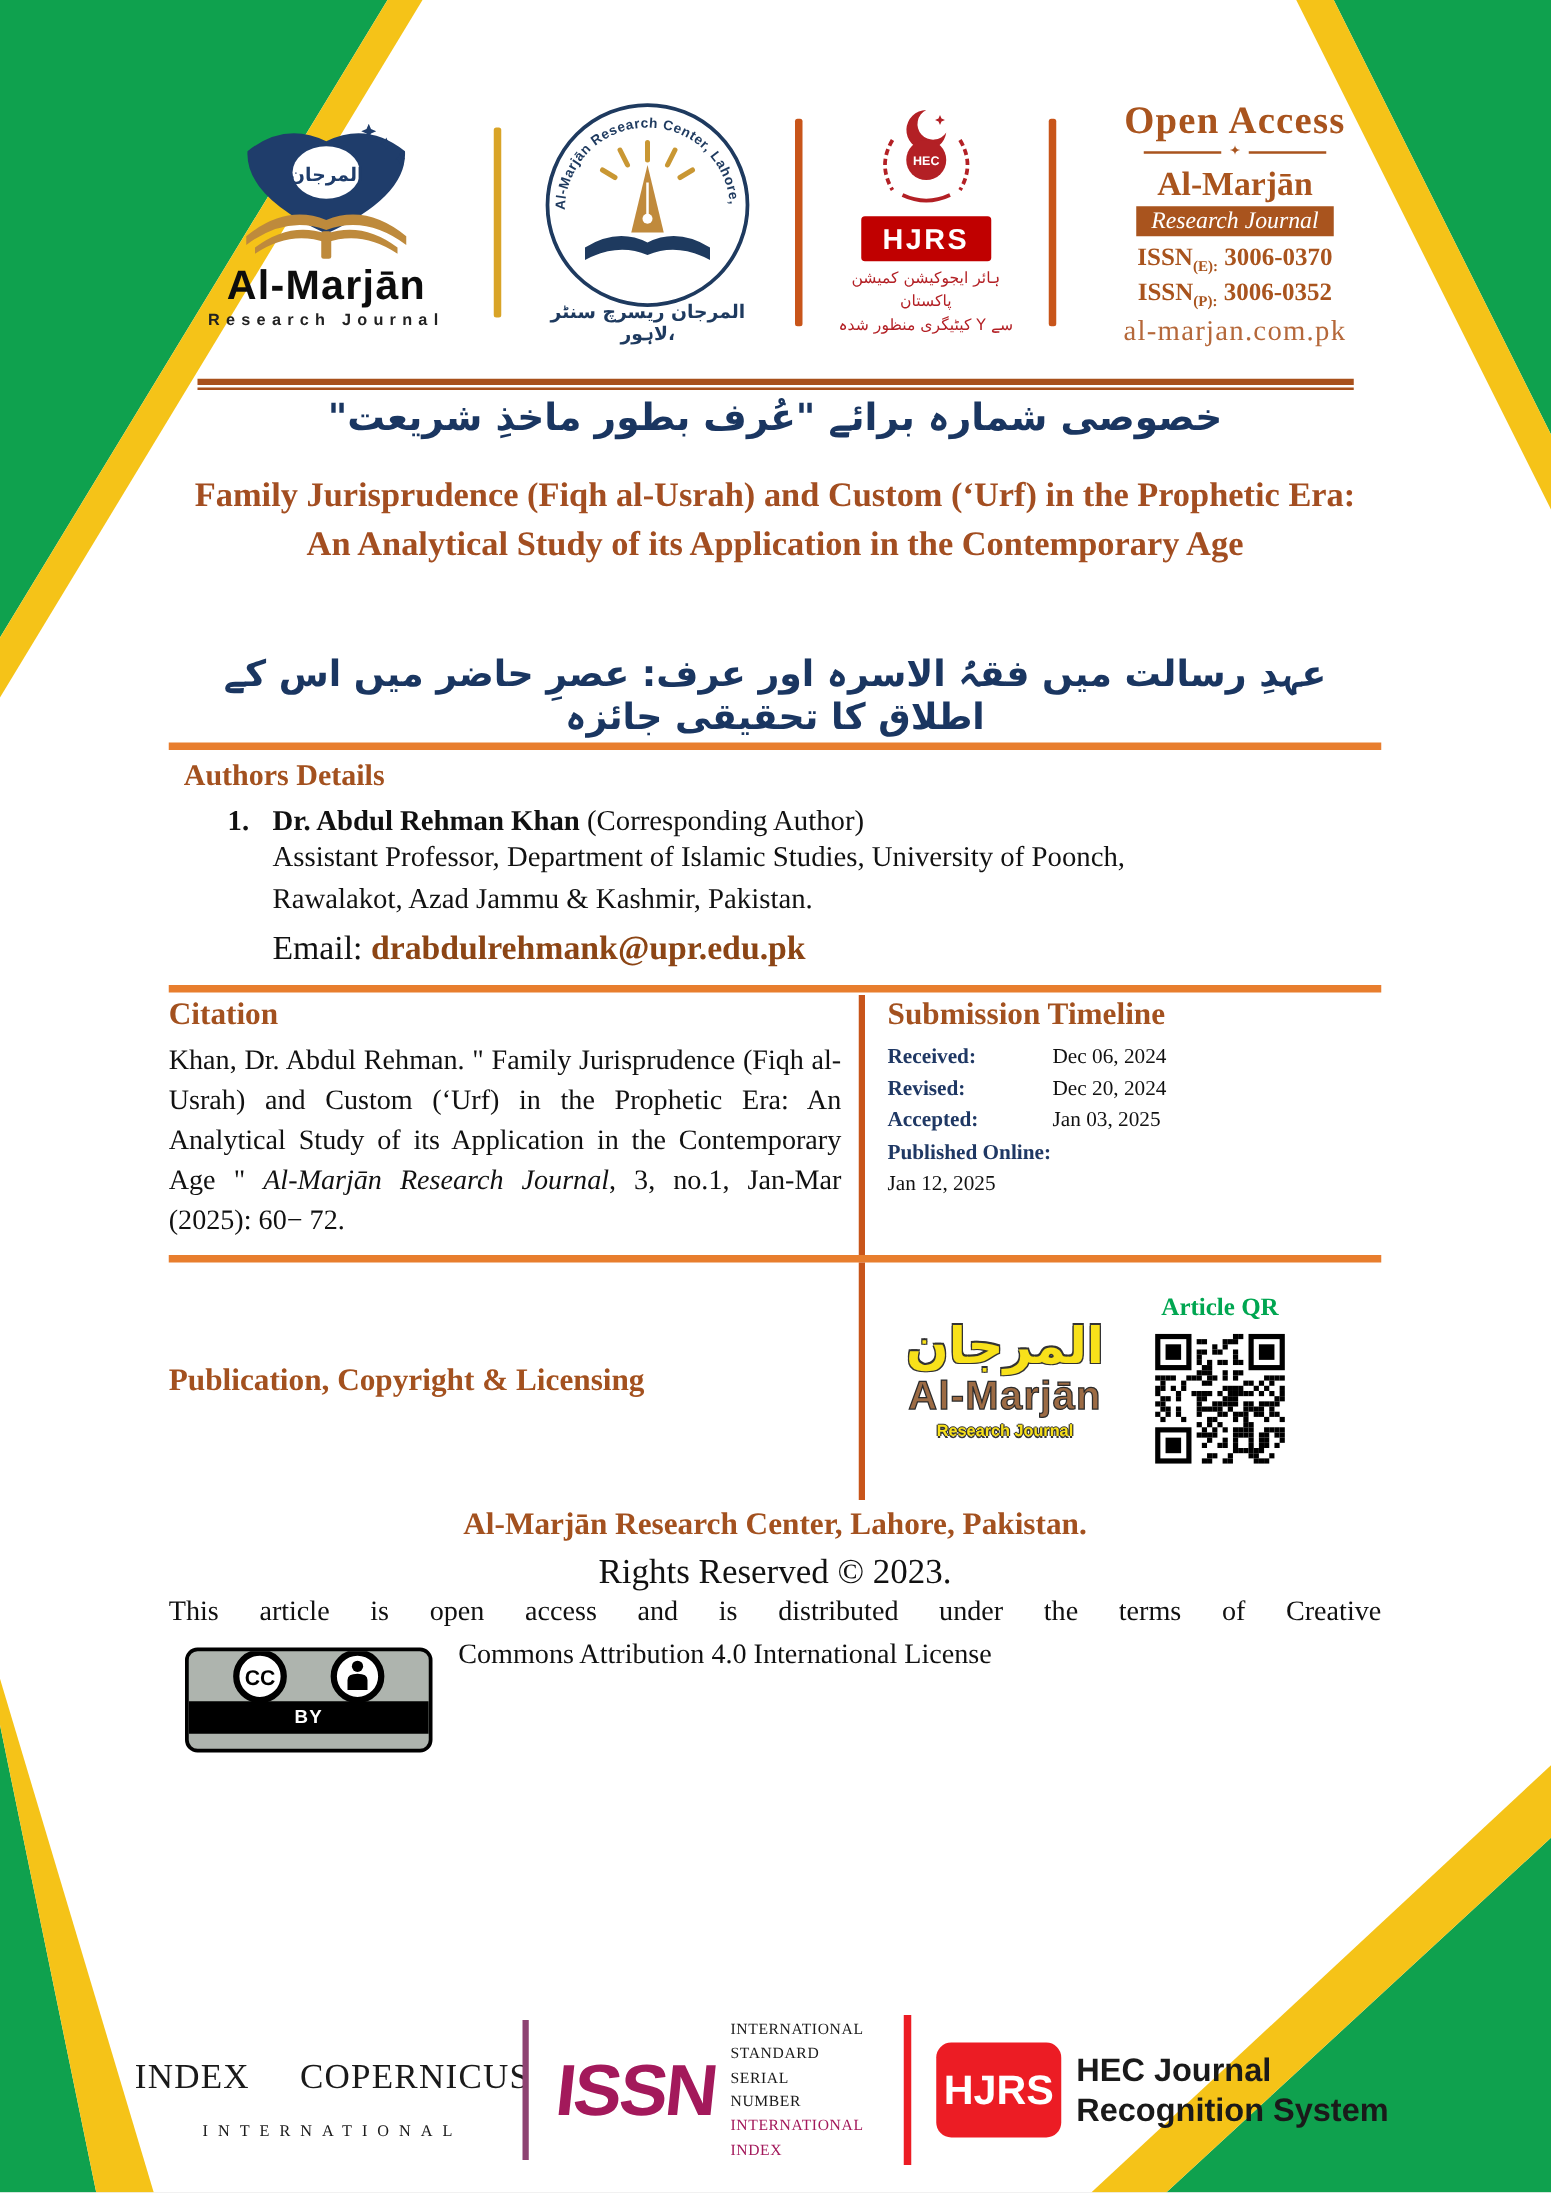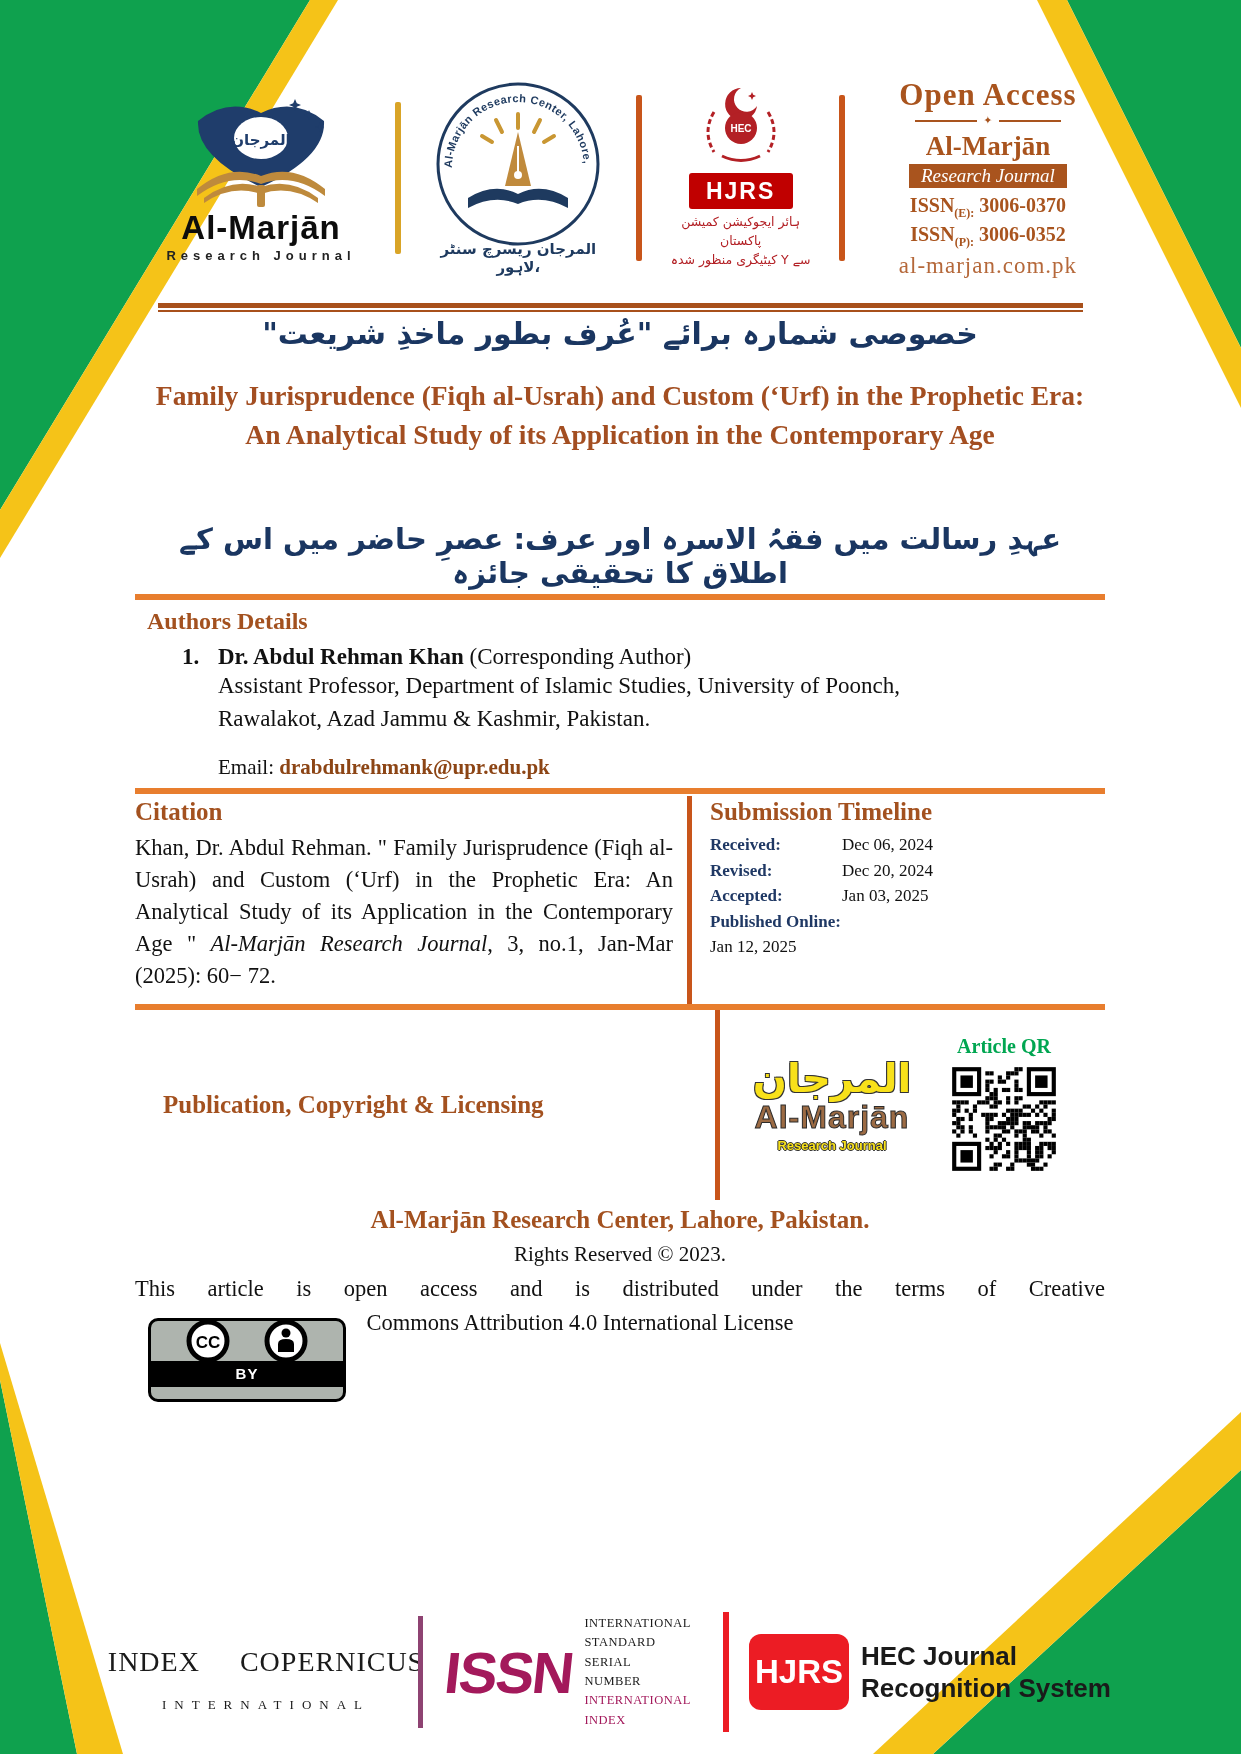--- a/index.html
+++ b/index.html
@@ -51,54 +51,54 @@
   .t-urdu2{top:522px;left:135px;width:970px;text-align:center;font-family:"DejaVu Sans",sans-serif;
            font-size:29px;font-weight:bold;color:#1A3661;}
 
   
   .authors{top:608px;left:147px;width:970px;}
   .a-head{font-size:24px;font-weight:bold;color:#A3511F;margin-bottom:9px;}
   .a-line1{margin-left:35px;font-size:23px;}
   .a-num{display:inline-block;width:36px;font-weight:bold;}
   .a-name{font-weight:bold;}
   .a-affil{margin-left:71px;max-width:700px;font-size:23px;line-height:1.42;}
-  .a-email{margin-left:71px;font-size:21px;margin-top:20px;}
+  .a-email{margin-left:71px;font-size:27px;margin-top:8px;}
   .a-email a{color:#8C4515;font-weight:bold;text-decoration:none;}
 
   
   .tbl{top:796px;left:135px;width:970px;height:208px;display:flex;}
   .pub{top:1010px;left:135px;width:970px;height:190px;display:flex;}
   .col-l{width:552px;padding-right:14px;box-sizing:border-box;}
   .vdiv{width:5px;background:#C8551A;}
   .col-r{flex:1;padding-left:18px;box-sizing:border-box;}
   .sec-head{font-size:25px;font-weight:bold;color:#A3511F;margin:2px 0 6px;}
   .cit-text{font-size:22.5px;line-height:1.42;text-align:justify;}
   .t-row{font-size:17px;line-height:1.5;}
   .t-label{display:inline-block;min-width:132px;font-weight:bold;color:#1F3864;}
   .t-label.wide{min-width:0;}
   .t-value.block{display:block;}
 
   
-  .pub .col-l{display:flex;align-items:center;margin-left:28px;}
+  .pub .col-l{display:flex;align-items:center;}
   .pub-head{font-size:25px;font-weight:bold;color:#A3511F;}
   .pub .col-r{display:flex;align-items:center;gap:22px;}
   .alm-logo{width:188px;text-align:center;}
   .alm-ar{font-family:"DejaVu Sans",sans-serif;font-size:40px;font-weight:bold;color:#F8E11A;line-height:1.05;
           text-shadow:-1px -1px 0 #333,1px -1px 0 #333,-1px 1px 0 #333,1px 1px 0 #333;}
   .alm-name{font-family:"Liberation Sans",sans-serif;font-weight:bold;font-size:32px;color:#9C6B44;
             letter-spacing:1px;-webkit-text-stroke:1px #2b2b2b;}
   .alm-sub{display:inline-block;font-family:"Liberation Sans",sans-serif;font-size:13px;font-weight:bold;color:#F8E11A;
            text-shadow:-1px 0 0 #333,1px 0 0 #333,0 -1px 0 #333,0 1px 0 #333;margin-top:2px;}
   .qr-wrap{text-align:left;}
   .qr-label{font-size:20px;font-weight:bold;color:#00A651;margin-bottom:5px;text-align:center;}
   .qr-svg{background:#fff;}
 
   
   .org-line{top:1206px;left:135px;width:970px;text-align:center;font-size:25px;font-weight:bold;color:#A3511F;}
-  .rights-line{top:1242px;left:135px;width:970px;text-align:center;font-size:21px;}
+  .rights-line{top:1242px;left:135px;width:970px;text-align:center;font-size:28px;}
   .lic1{top:1276px;left:135px;width:970px;font-size:22.5px;text-align:justify;text-align-last:justify;}
   .lic2{top:1310px;left:270px;width:620px;text-align:center;font-size:22.5px;}
   .cc{top:1318px;left:148px;width:198px;height:84px;border:3px solid #000;border-radius:10px;
       background:#AEB4AE;box-sizing:border-box;overflow:hidden;}
   .cc-top{height:40px;display:flex;align-items:center;justify-content:space-around;padding:0 18px;}
   .cc-bar{height:26px;background:#000;color:#fff;text-align:center;font-family:"Liberation Sans",sans-serif;
           font-weight:bold;font-size:15px;line-height:26px;letter-spacing:1px;}
 
   
   .blogos{top:1592px;left:132px;width:980px;height:160px;display:flex;align-items:center;}

